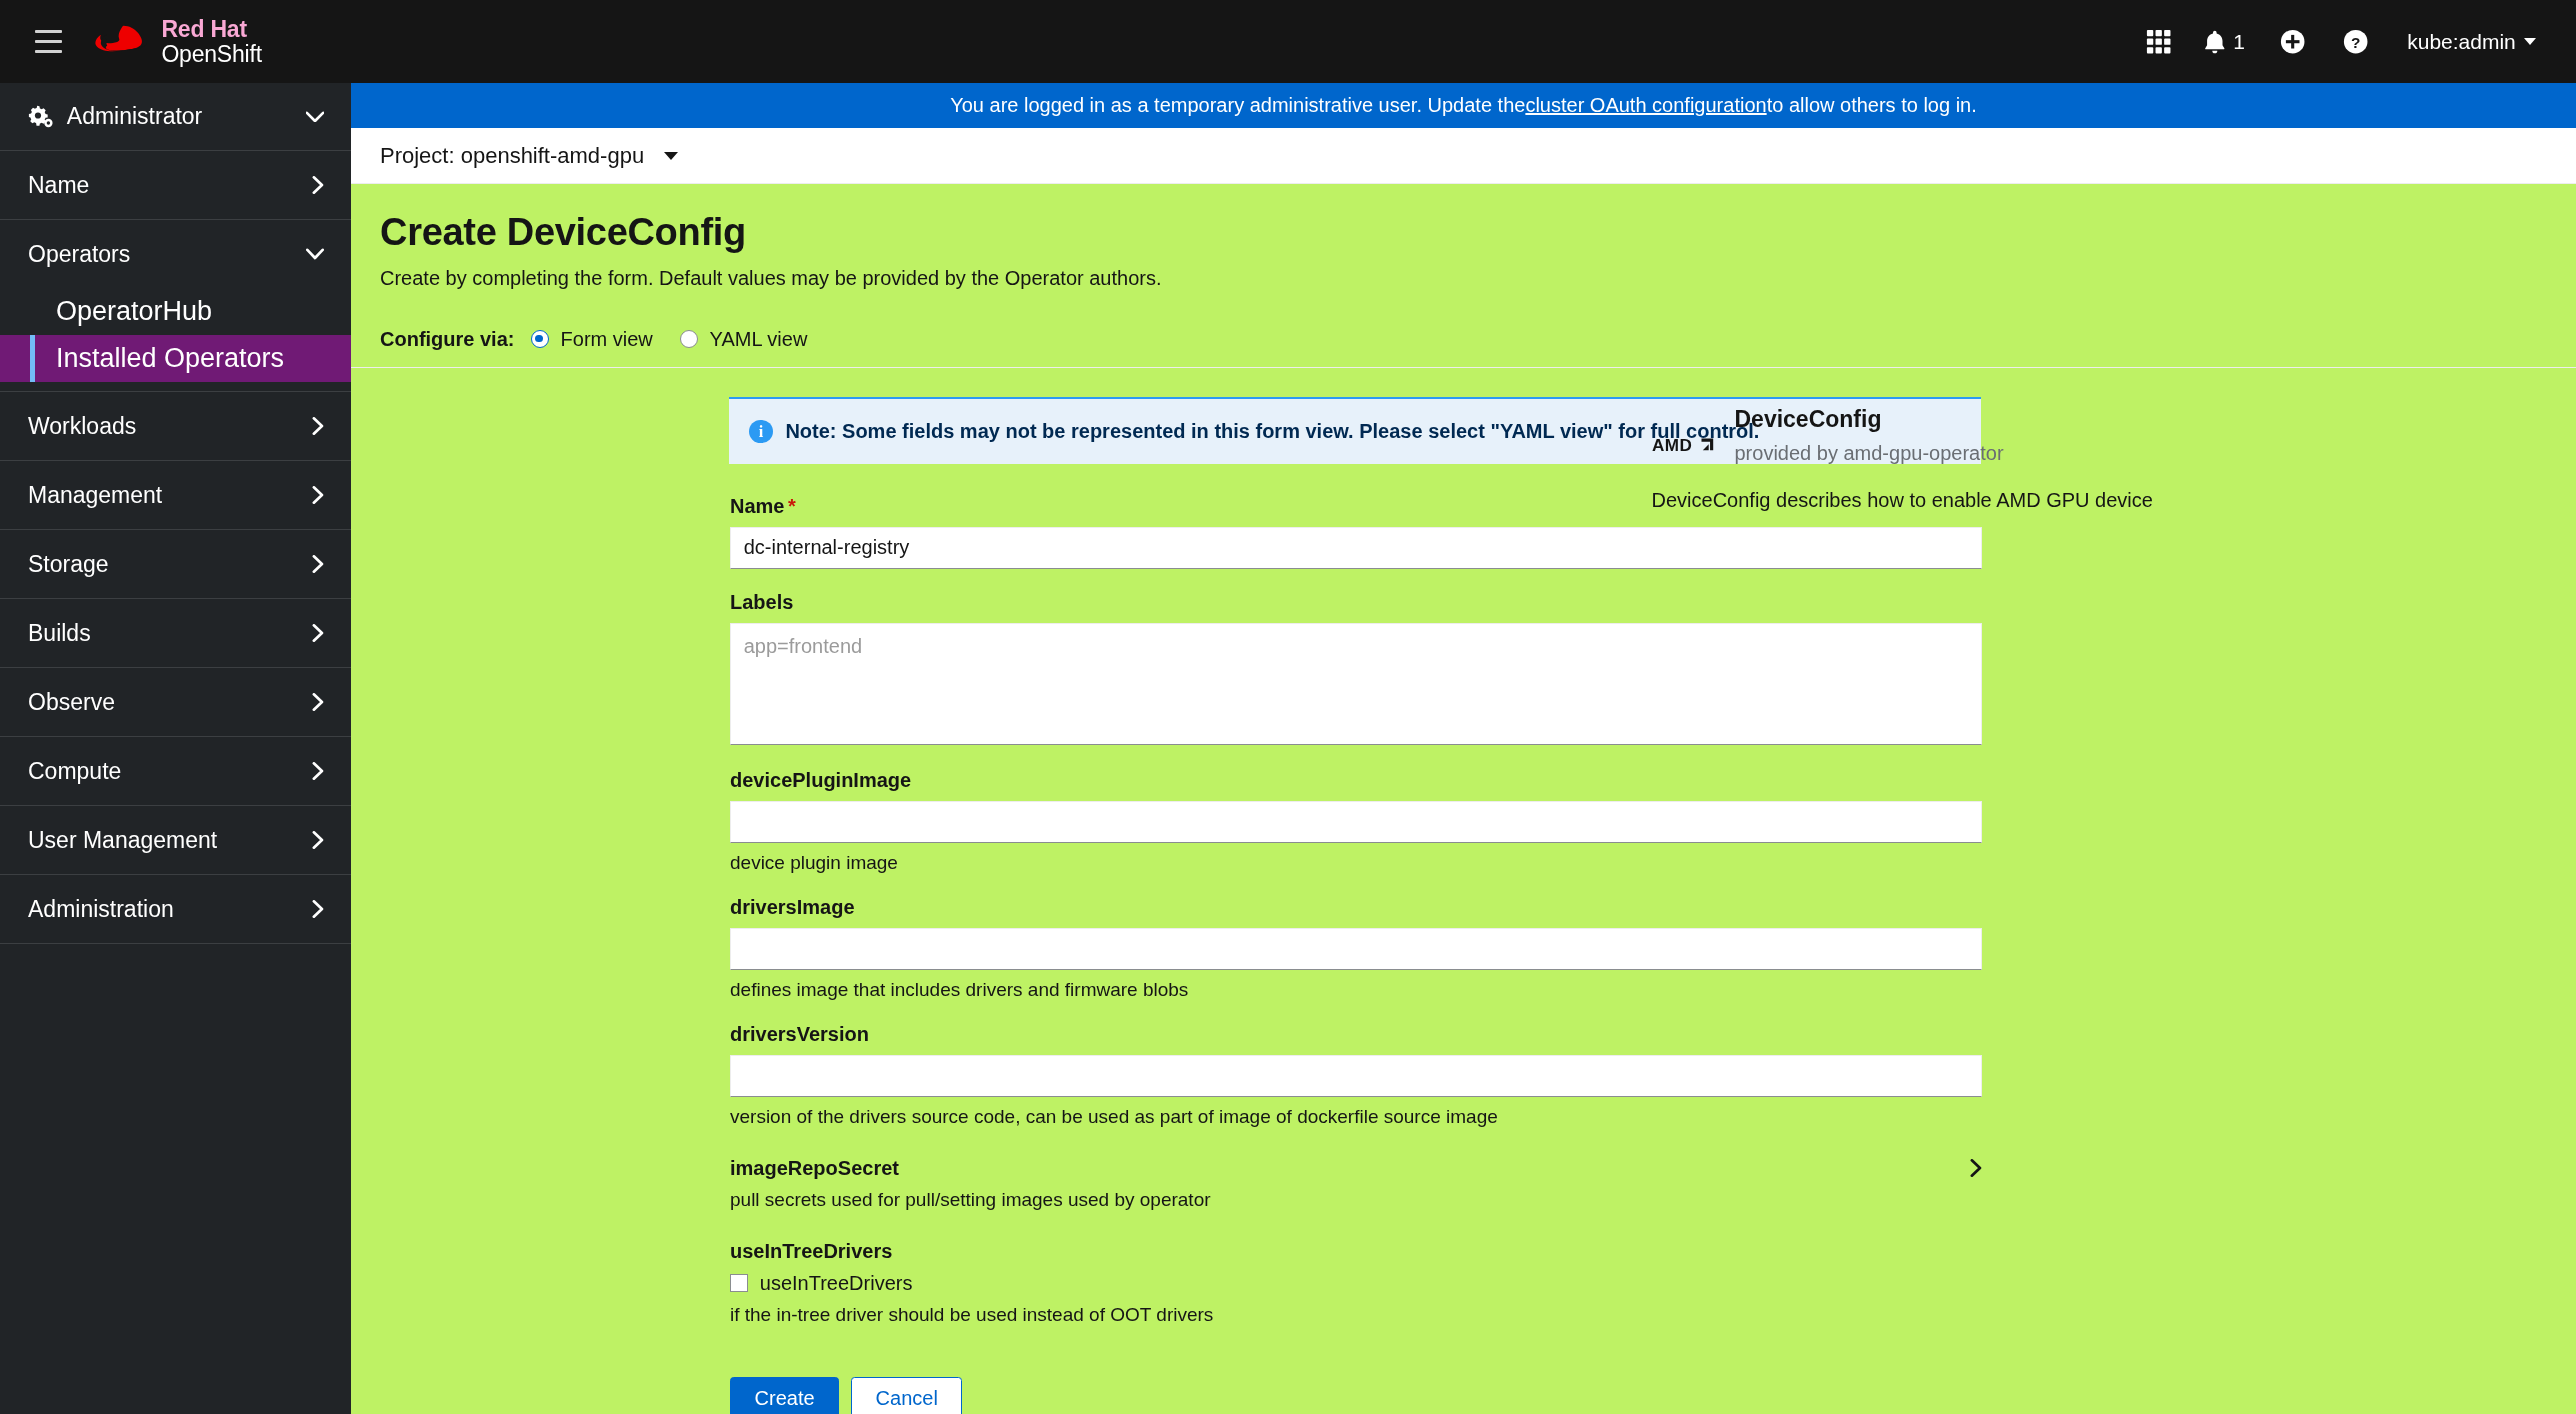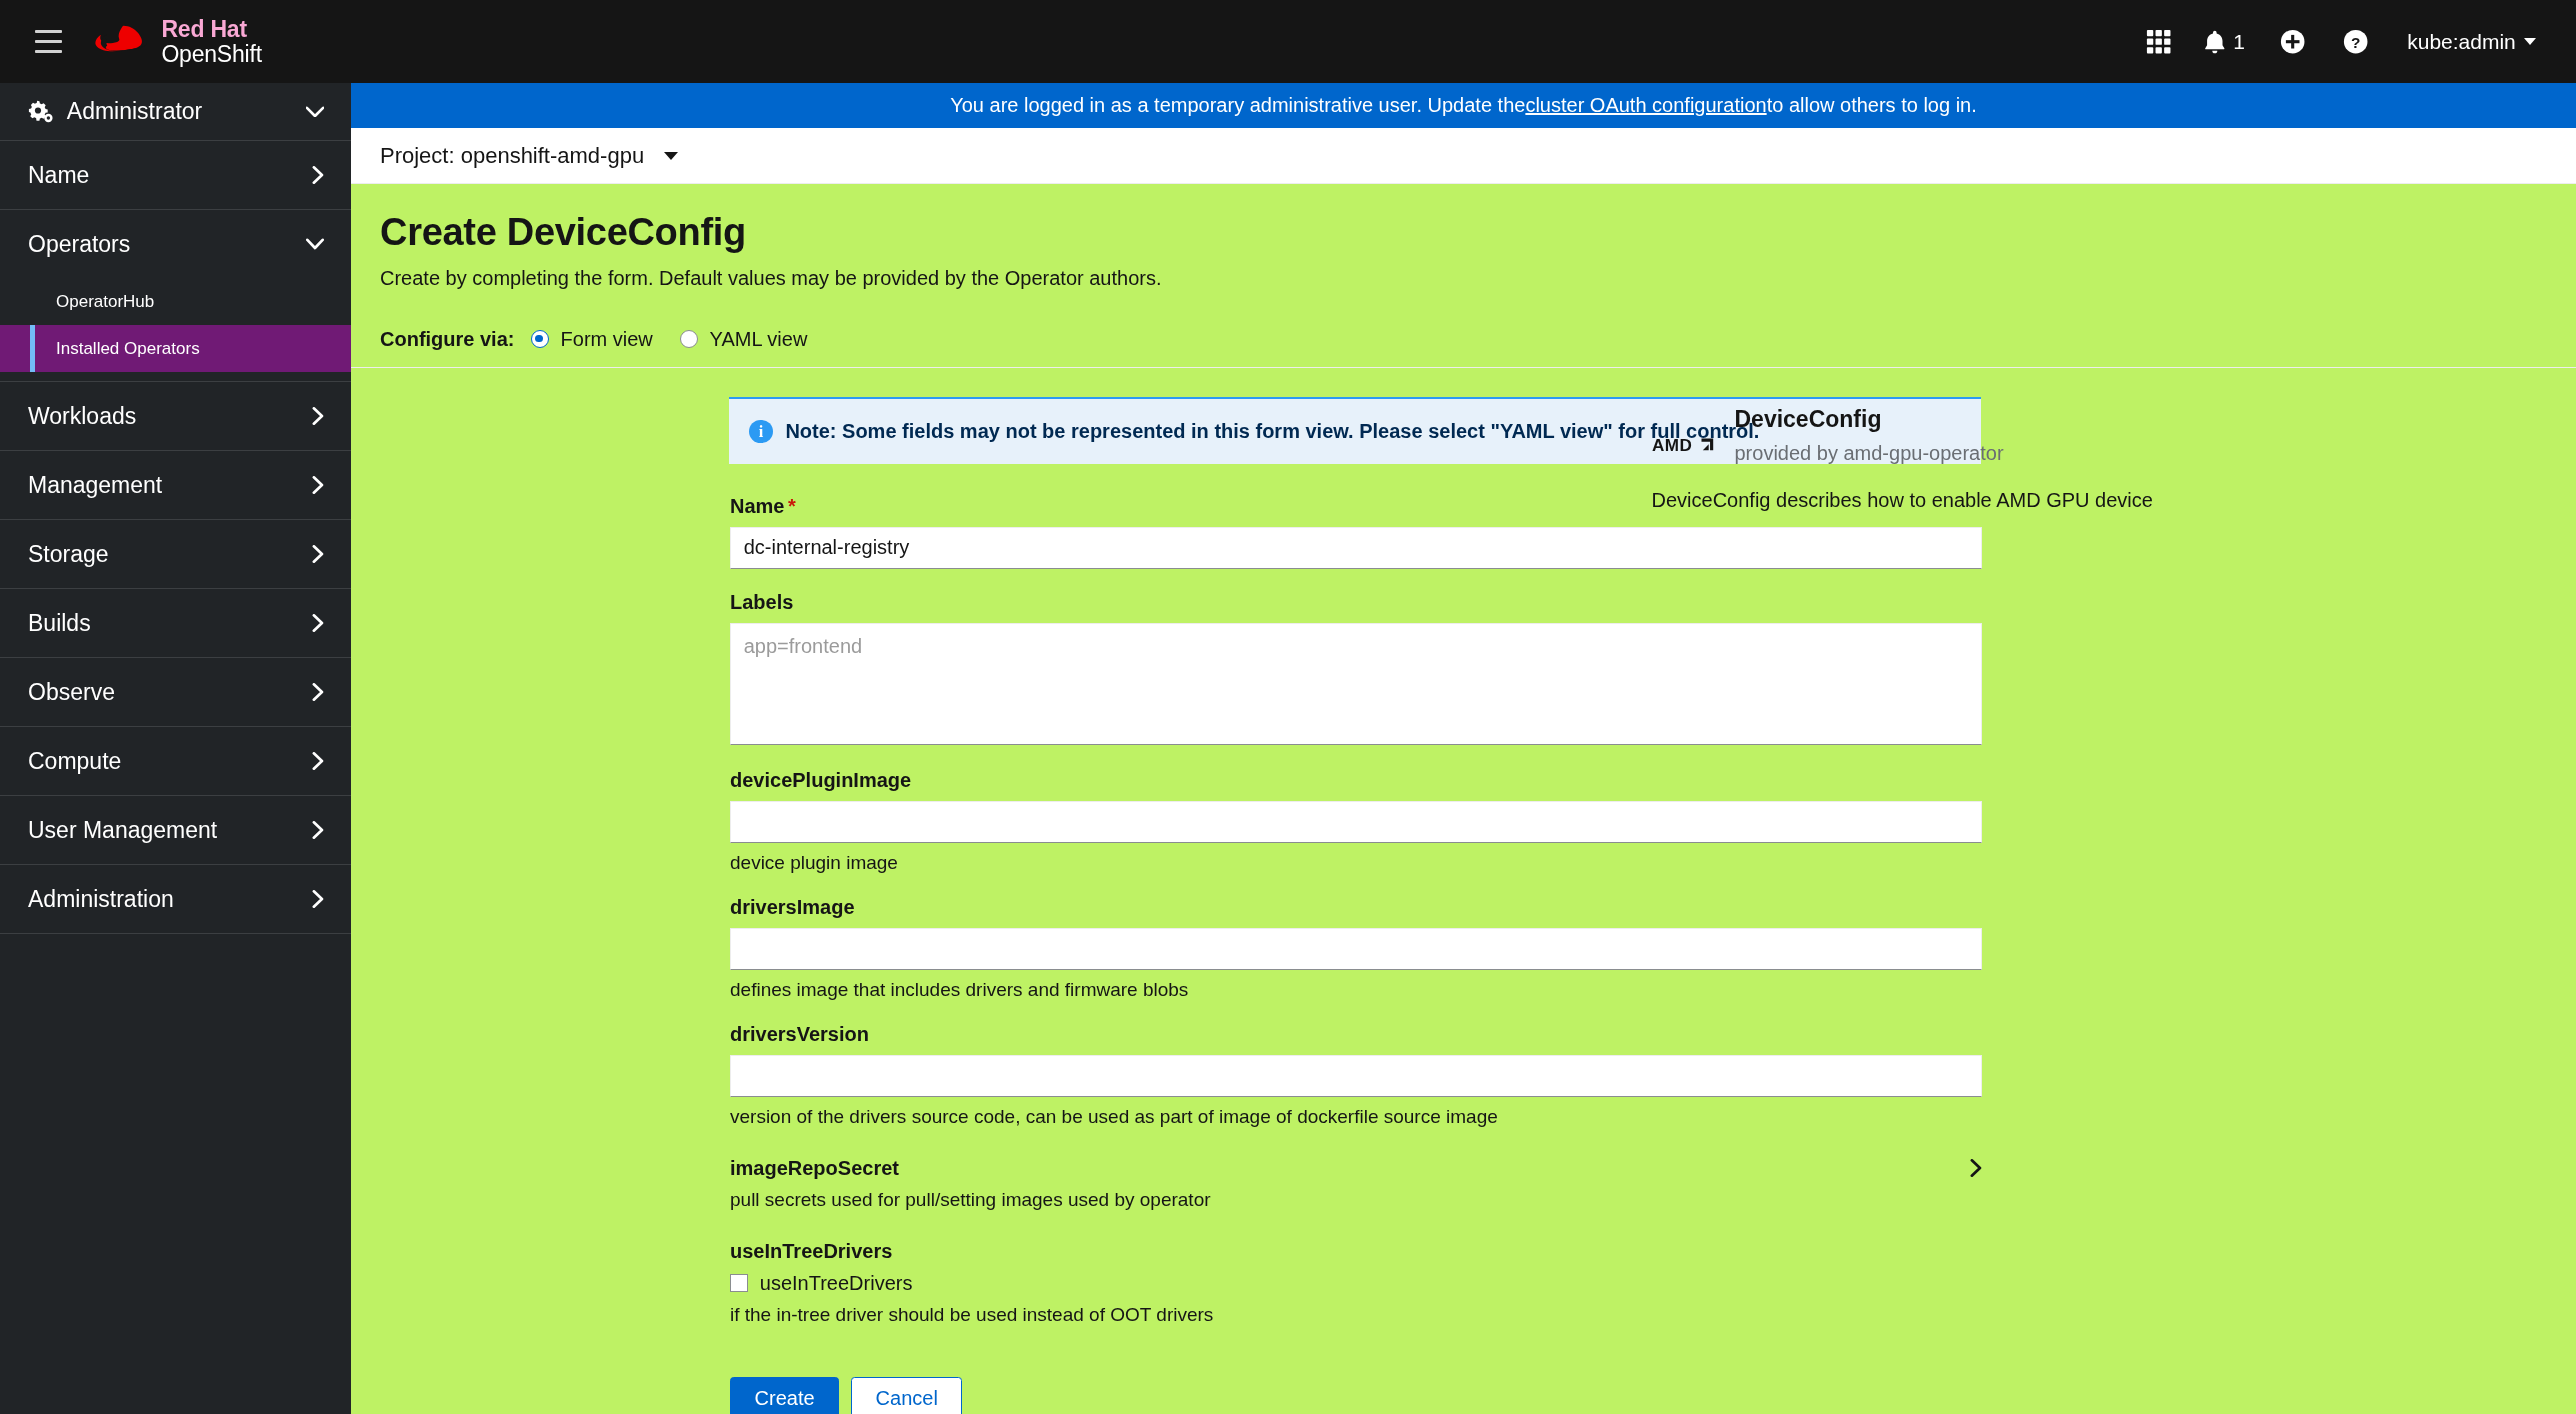--- a/index.html
+++ b/index.html
@@ -35,33 +35,33 @@
     padding: 0 9px 0 20px; cursor: pointer; }
   .caret-down { width:0;height:0;border-left:6.3px solid transparent;border-right:6.3px solid transparent;
     border-top: 7.3px solid #fff; }
 
   
   .bodyrow { flex: 1; display: flex; min-height: 0; }
 
   
   .sidebar { width: 351px; flex: 0 0 351px; background: #212427; color:#fff; overflow:hidden; }
   .perspective {
-    height: 58px; display:flex; align-items:center; padding: 0 27px 0 28px;
+    height: 68px; display:flex; align-items:center; padding: 0 27px 0 28px;
     border-bottom: 0.9px solid #3c3f42; cursor:pointer;
   }
   .perspective .pi { width: 27px; height: 27px; margin-right: 11.8px; display:flex;align-items:center;}
   .perspective .plabel { font-size: 23px; flex:1; }
   .nav-section { border-bottom: 0.9px solid #3c3f42; }
   .nav-item {
     height: 68px; display:flex; align-items:center; padding: 0 27px 0 28px;
     font-size: 23px; cursor:pointer; position:relative;
   }
   .nav-item .chev { margin-left:auto; }
   .nav-sub { height: 47px; display:flex; align-items:center; padding-left: 56px;
-    font-size: 17px; cursor:pointer; position: relative; }
+    font-size: 27px; cursor:pointer; position: relative; }
   .nav-sub.active { background:#701a75; }
   .nav-sub.active::before { content:""; position:absolute; left:30px; top:0; bottom:0;
     width: 4.5px; background:#73bcf7; }
   .subgroup { padding-bottom: 9px; }
 
   
   .main { flex: 1; min-width: 0; display:flex; flex-direction: column; background:#bef264; }
   .banner {
     background: #0066cc; color: #fff; height: 45px; display:flex; align-items:center;
     justify-content:center; font-size: 20px;

